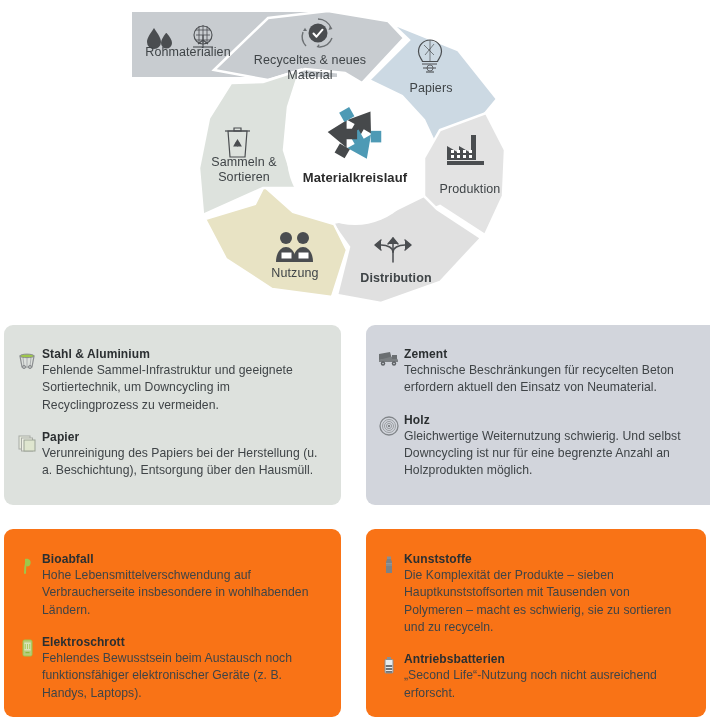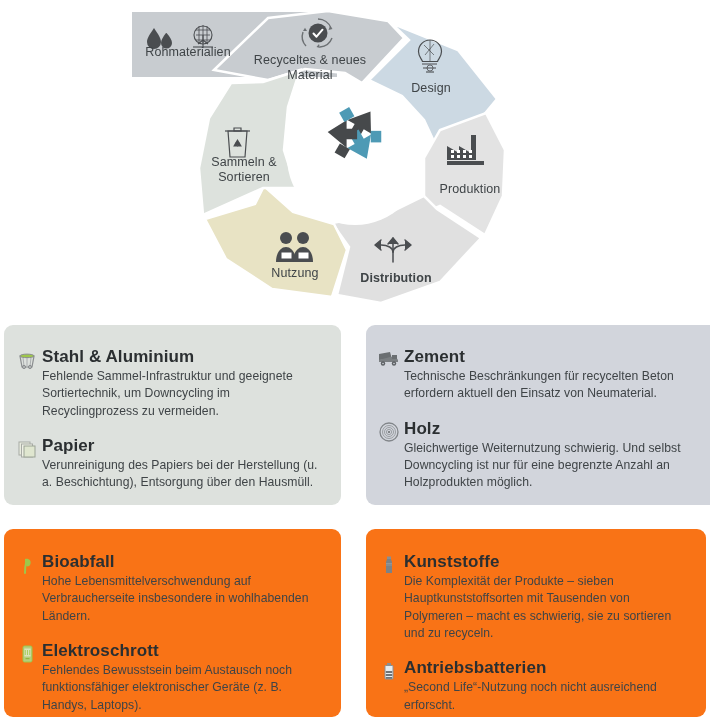--- a/index.html
+++ b/index.html
@@ -62,21 +62,21 @@
   .entry-icon {
     width: 30px;
     min-width: 30px;
     padding-top: 2px;
     display: flex;
     justify-content: center;
   }
   .entry-body { flex: 1; }
   .entry-title {
     font-weight: bold;
-    font-size: 17px;
+    font-size: 12px;
     color: #2b2f31;
     margin-bottom: 1px;
     letter-spacing: 0.1px;
   }
   .entry-text {
     font-size: 12.2px;
     color: #3f4447;
     line-height: 1.42;
     letter-spacing: 0.05px;
   }
@@ -264,30 +264,31 @@
         <path d="M 0,-12 l 6,10 l -4,0 l 0,6 l -4,0 l 0,-6 l -4,0 Z" fill="#4a4d50" stroke="none" transform="rotate(120)"></path>
         <path d="M 0,-12 l 6,10 l -4,0 l 0,6 l -4,0 l 0,-6 l -4,0 Z" fill="#4a4d50" stroke="none" transform="rotate(240)"></path>
       </g>
     </g>
   </svg>
 
   <div class="seg-label" style="left:133px; top:45px; width:110px;">Rohmaterialien</div>
 
   <div class="seg-label" style="left:250px; top:53px; width:120px;">Recyceltes &amp; neues Material</div>
 
-  <div class="seg-label" style="left:396px; top:81px; width:70px;">Design</div>
+  <div class="seg-label" style="left:396px; top:81px; width:70px;">Papiers</div>
 
   <div class="seg-label" style="left:430px; top:182px; width:80px;">Produktion</div>
 
   <div class="seg-label" style="left:353px; top:271px; width:86px;font-weight:bold;">Distribution</div>
 
   <div class="seg-label" style="left:262px; top:266px; width:66px;">Nutzung</div>
 
   <div class="seg-label" style="left:200px; top:155px; width:88px;">Sammeln &amp; Sortieren</div>
 
+  <div class="seg-label center-label" style="left:290px; top:170px; width:130px;">Materialkreislauf</div>
 </div>
 
 <div id="panels">
 
   <div class="panel" style="left:4px; top:7px; width:337px; height:180px; background:#dde1dd;">
     <div class="panel-inner" style="padding:22px 22px 0 8px;">
 
       <div class="entry">
         <div class="entry-icon">
           <svg width="22" height="22" viewBox="0 0 22 22">

